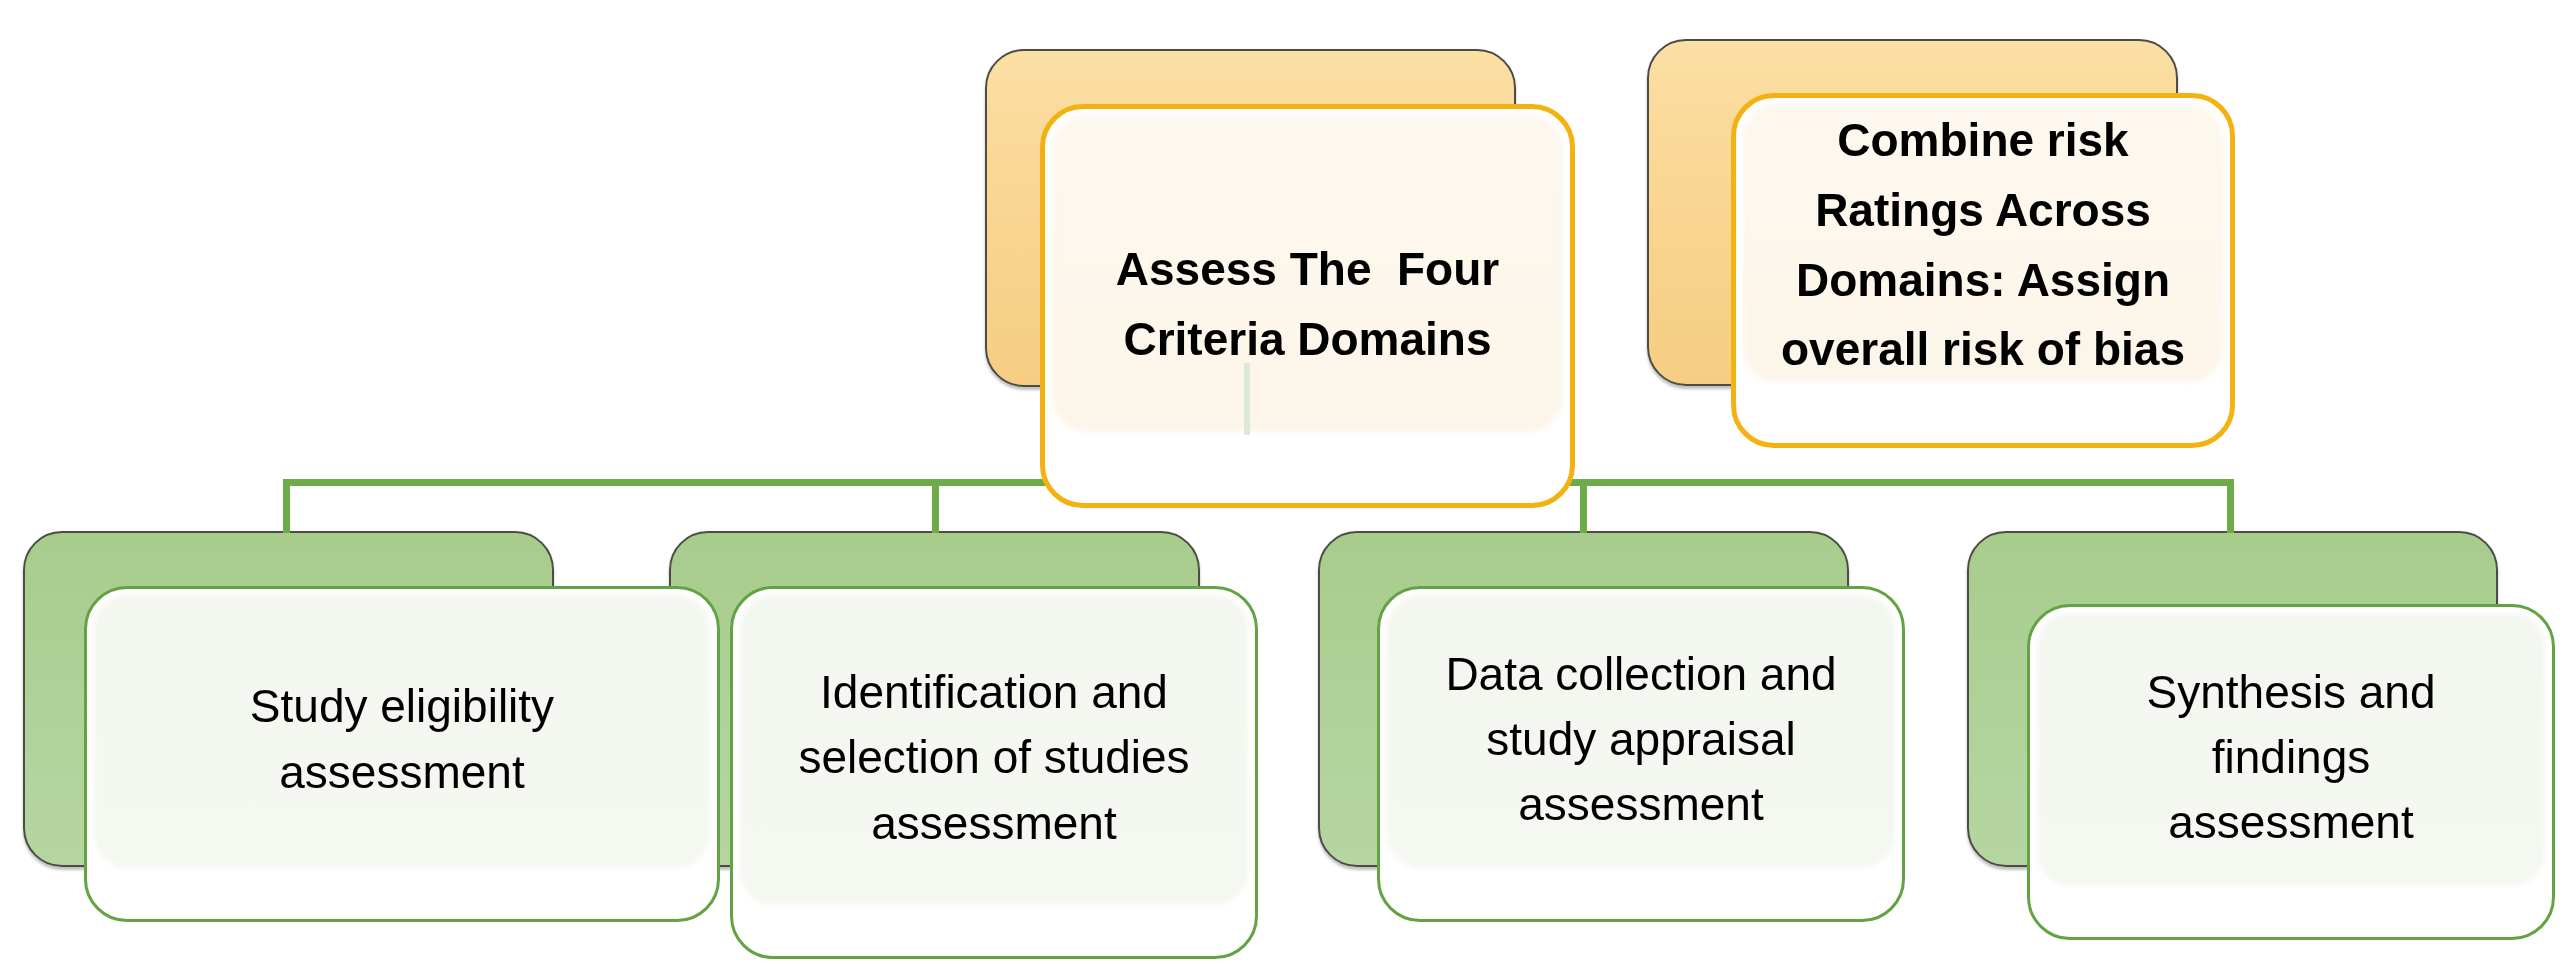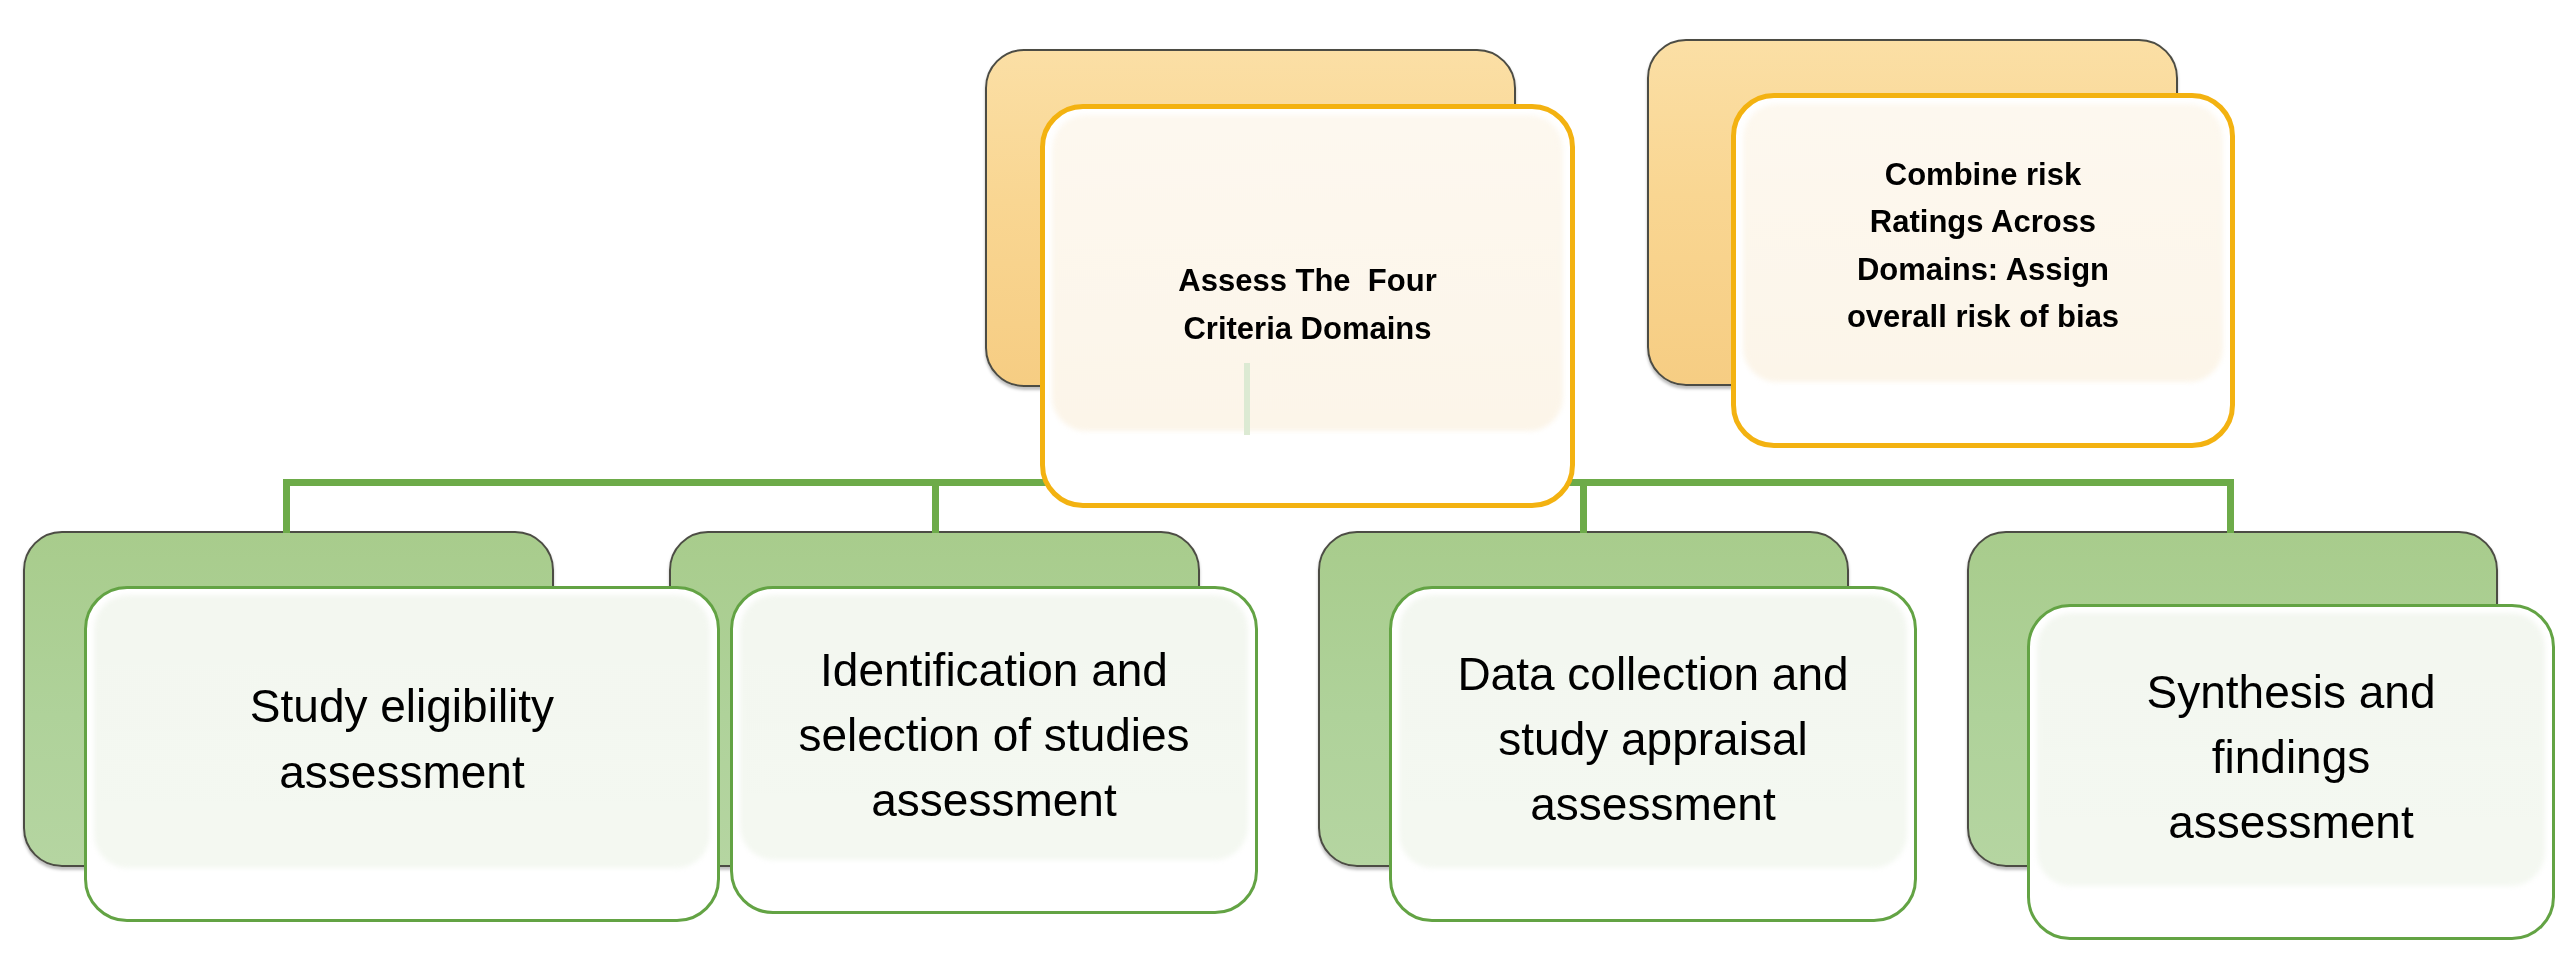--- a/index.html
+++ b/index.html
@@ -63,21 +63,21 @@
     display: flex;
     align-items: center;
     justify-content: center;
     text-align: center;
     white-space: pre-wrap;
     color: #000000;
     z-index: 2;
   }
   .label.top-style {
     font-weight: 700;
-    font-size: 31px;
+    font-size: 46px;
     line-height: 1.52;
   }
   .label.pad-a { padding-bottom: 2.9px; }
   .label.pad-b { padding-bottom: 50px; }
   .label.child-style {
     font-weight: 400;
     font-size: 46px;
     line-height: 1.42;
     padding-bottom: 29px;
   }
@@ -120,28 +120,28 @@
 overall risk of bias</div>
   </div>
 
   <div class="back-card green" style="left:23px; top:531px; width:531px; height:336px;"></div>
   <div class="front-card green" style="left:84px; top:586px; width:636px; height:336px;">
     <div class="label child-style">Study eligibility
 assessment</div>
   </div>
 
   <div class="back-card green" style="left:669px; top:531px; width:531px; height:336px;"></div>
-  <div class="front-card green" style="left:730px; top:586px; width:528px; height:328px;">
+  <div class="front-card green" style="left:730px; top:586px; width:528px; height:373px;">
     <div class="label child-style">Identification and
 selection of studies
 assessment</div>
   </div>
 
   <div class="back-card green" style="left:1318px; top:531px; width:531px; height:336px;"></div>
-  <div class="front-card green" style="left:1377px; top:586px; width:528px; height:336px;margin-left:12px;">
+  <div class="front-card green" style="left:1377px; top:586px; width:528px; height:336px;">
     <div class="label child-style">Data collection and
 study appraisal
 assessment</div>
   </div>
 
   <div class="back-card green" style="left:1967px; top:531px; width:531px; height:336px;"></div>
   <div class="front-card green" style="left:2027px; top:604px; width:528px; height:336px;">
     <div class="label child-style">Synthesis and
 findings
 assessment</div>

